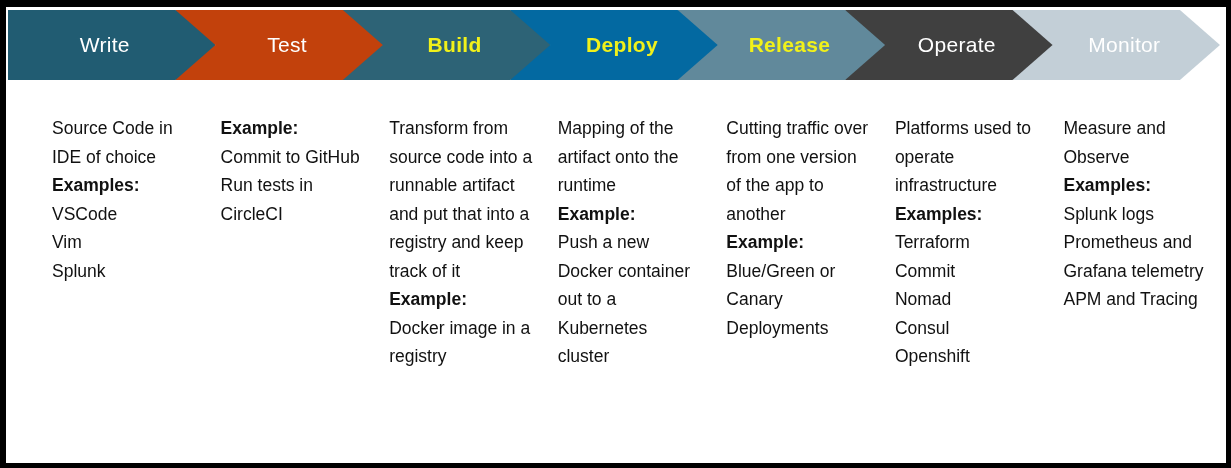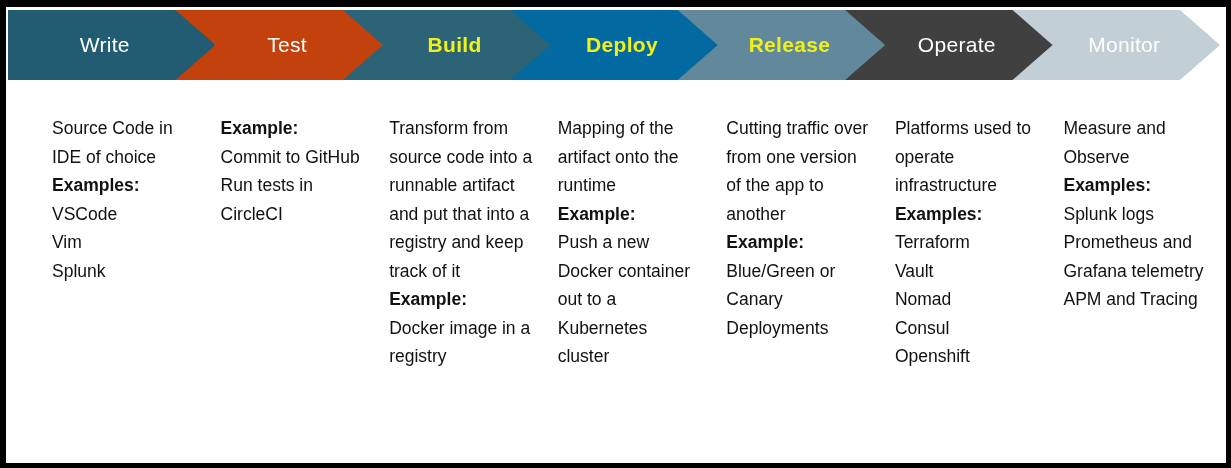--- a/index.html
+++ b/index.html
@@ -126,21 +126,21 @@
     <div class="column">
       <div class="description">Cutting traffic over from one version of the app to another</div>
       <div class="examples-label">Example:</div>
       <div class="example-item">Blue/Green or Canary Deployments</div>
     </div>
 
     <div class="column">
       <div class="description">Platforms used to operate infrastructure</div>
       <div class="examples-label">Examples:</div>
       <div class="example-item">Terraform</div>
-      <div class="example-item">Vault</div>
+      <div class="example-item">Commit</div>
       <div class="example-item">Nomad</div>
       <div class="example-item">Consul</div>
       <div class="example-item">Openshift</div>
     </div>
 
     <div class="column">
       <div class="description">Measure and Observe</div>
       <div class="examples-label">Examples:</div>
       <div class="example-item">Splunk logs</div>
       <div class="example-item">Prometheus and Grafana telemetry</div>

